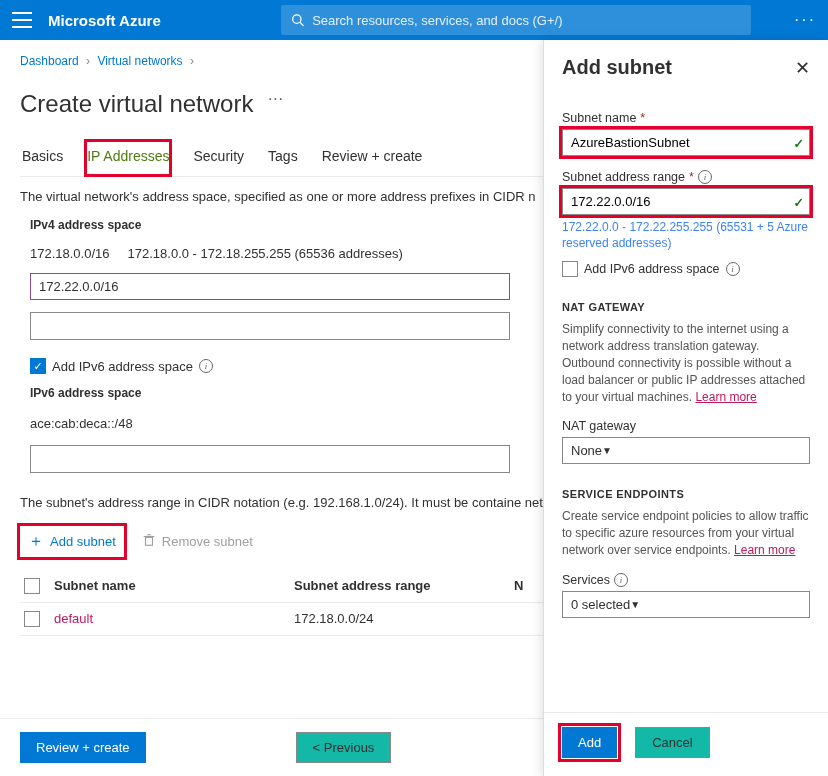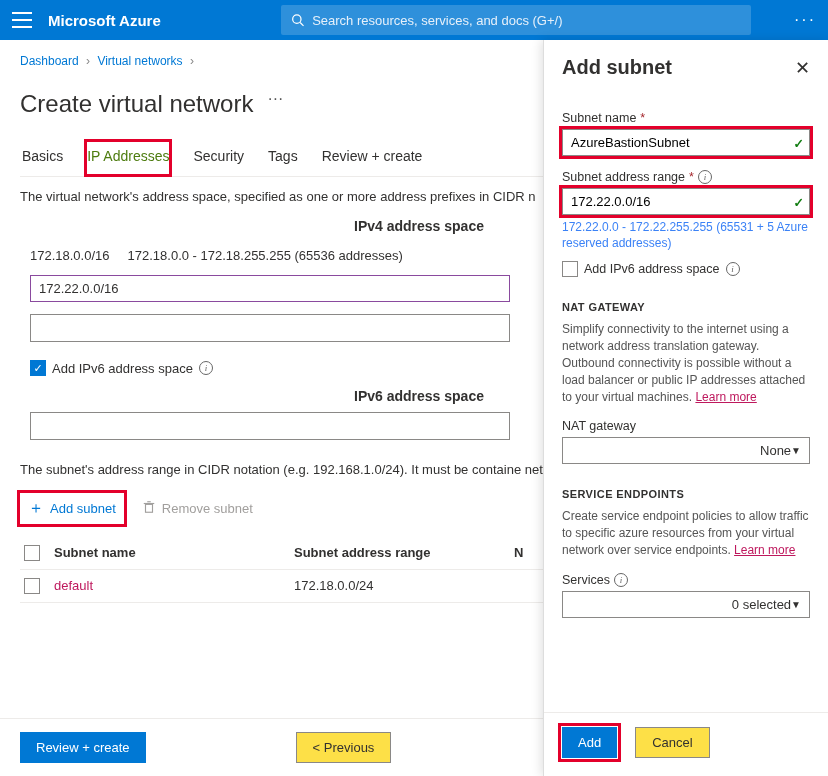--- a/index.html
+++ b/index.html
@@ -24,21 +24,21 @@
   .page-title { font-size: 24px; font-weight: 400; margin-bottom: 22px; display: flex; align-items: flex-start; }
   .page-title .dots { font-size: 16px; margin-left: 14px; color: #555; }
 
   .tabs { display: flex; gap: 20px; border-bottom: 1px solid #edebe9; margin-bottom: 12px; }
   .tab { padding: 8px 2px 10px 2px; font-size: 14px; color: #323130; cursor: pointer; text-align: center; }
   .tab.active { border-bottom: 2px solid #0078d4; color: #4d7c0f; font-weight:400; }
   .tab.hl { outline: 3px solid #e3002b; outline-offset: -2px; }
 
   .body-text { font-size: 13px; margin: 10px 0 14px 0; }
 
-  .section-label { font-size: 14px; font-weight: 600; margin: 12px 0 8px 10px; text-align: center; }
+  .section-label { font-size: 12px; font-weight: 600; margin: 12px 0 8px 10px; }
   .addr-row { display: flex; gap: 18px; padding: 6px 10px; font-size: 13px; }
   .addr-input { margin: 6px 10px; border: 1px solid #8a4a9e; background:#fff; padding: 5px 8px; font-size: 13px; width: 480px; color:#323130; }
   .addr-empty { margin: 6px 10px; border: 1px solid #8a8886; height: 28px; width: 480px; }
 
   .chk-row { display: flex; align-items: center; gap: 6px; margin: 18px 0 10px 10px; font-size: 13px; }
   .chk { width: 16px; height: 16px; border: 1px solid #0078d4; background: #0078d4; display: inline-flex; align-items: center; justify-content: center; color: #fff; font-size: 11px; }
   .chk.empty { background: #fff; border-color: #8a8886; color: transparent; }
   .info-icon { width: 14px; height: 14px; border: 1px solid #666; border-radius: 50%; display: inline-flex; align-items: center; justify-content: center; font-size: 9px; color:#666; font-style: italic; font-family: serif; }
 
   .ipv6-val { padding: 8px 10px; font-size: 13px; }
@@ -56,40 +56,40 @@
   .subnet-table .hdr { font-weight: 600; border-bottom: 1px solid #edebe9; }
   .subnet-table .row { border-bottom: 1px solid #edebe9; }
   .col-chk { width: 30px; }
   .col-name { width: 240px; }
   .col-range { width: 220px; }
   .link { color: #be185d; }
 
   
   .footer { position: absolute; bottom: 0; left: 0; right: 0; height: 58px; border-top: 1px solid #edebe9; display: flex; align-items: center; padding: 0 20px; gap: 20px; background:#fff; }
   .btn-primary { background: #0078d4; color: #fff; border: none; padding: 8px 16px; font-size: 13px; cursor: pointer; }
-  .btn-outline { background: #fde047; color: #323130; border: 1px solid #8a8886; padding: 7px 16px; font-size: 13px; cursor: pointer; }
+  .btn-outline { background: #14b8a6; color: #323130; border: 1px solid #8a8886; padding: 7px 16px; font-size: 13px; cursor: pointer; }
   .footer .spacer { width:110px; }
   .btn-hl { outline: 3px solid #e3002b; outline-offset: 1px; }
 
   
   .panel { position: absolute; top: 40px; right: 0; width: 285px; bottom: 0; background: #fff; border-left: 1px solid #ddd; box-shadow: -2px 0 10px rgba(0,0,0,0.12); display: flex; flex-direction: column; }
   .panel-head { display: flex; justify-content: space-between; align-items: center; padding: 16px 18px 8px 18px; }
   .panel-head h2 { font-size: 20px; font-weight: 600; }
   .close-x { font-size: 18px; cursor: pointer; }
   .panel-body { padding: 10px 18px 0 18px; flex: 1; overflow-y: auto; font-size: 12.5px; }
   .field-label { font-size: 12.5px; margin-top: 14px; margin-bottom: 4px; display:flex; align-items:center; gap:4px; }
   .req { color: #a4262c; }
   .field-input-wrap { position: relative; outline: 3px solid #e3002b; }
   .field-input { width: 100%; border: 1px solid #8a8886; padding: 5px 42px 5px 8px; font-size: 13px; }
   .valid-check { position: absolute; right: 6px; top: 50%; transform: translateY(-50%); color: #107c10; font-weight: bold; }
   .hint { font-size: 12px; color: #3b82f6; margin-top: 4px; line-height: 1.35; }
   .panel-chk-row { display: flex; align-items: center; gap: 6px; margin-top: 10px; }
   .section-hdr { font-size: 11px; font-weight: 700; letter-spacing: 0.4px; color: #323130; margin-top: 24px; margin-bottom: 8px; }
   .section-body { font-size: 12px; color: #555; line-height: 1.4; }
-  .select-box { border: 1px solid #8a8886; padding: 5px 8px; display: flex; justify-content: flex-end; align-items: center; margin-top: 4px; cursor:pointer; font-size:13px;}
+  .select-box { border: 1px solid #8a8886; padding: 5px 8px; display: flex; justify-content: flex-start; align-items: center; margin-top: 4px; cursor:pointer; font-size:13px;}
   .chev { font-size: 10px; }
   .panel-footer { padding: 14px 18px 18px 18px; display: flex; gap: 18px; align-items:center; border-top:1px solid #edebe9; }
 </style>
 </head>
 <body>
 
 <div class="top-bar">
   <div class="hamburger">
       <span></span>
       <span></span>
@@ -136,20 +136,21 @@
   <input class="addr-input" value="172.22.0.0/16" style="">
   <div class="addr-empty"></div>
 
   <div class="chk-row">
     <span class="chk">✓</span>
     <span>Add IPv6 address space</span>
     <span class="info-icon">i</span>
   </div>
 
   <div class="section-label">IPv6 address space</div>
+  <div class="ipv6-val">ace:cab:deca::/48</div>
   <div class="addr-empty"></div>
 
   <div class="subnet-desc">The subnet's address range in CIDR notation (e.g. 192.168.1.0/24). It must be containe  network.</div>
 
   <div class="subnet-actions">
     <div class="add-subnet-btn">
       <span class="plus-icon">＋</span>
       <span>Add subnet</span>
     </div>
     <div class="remove-subnet">

